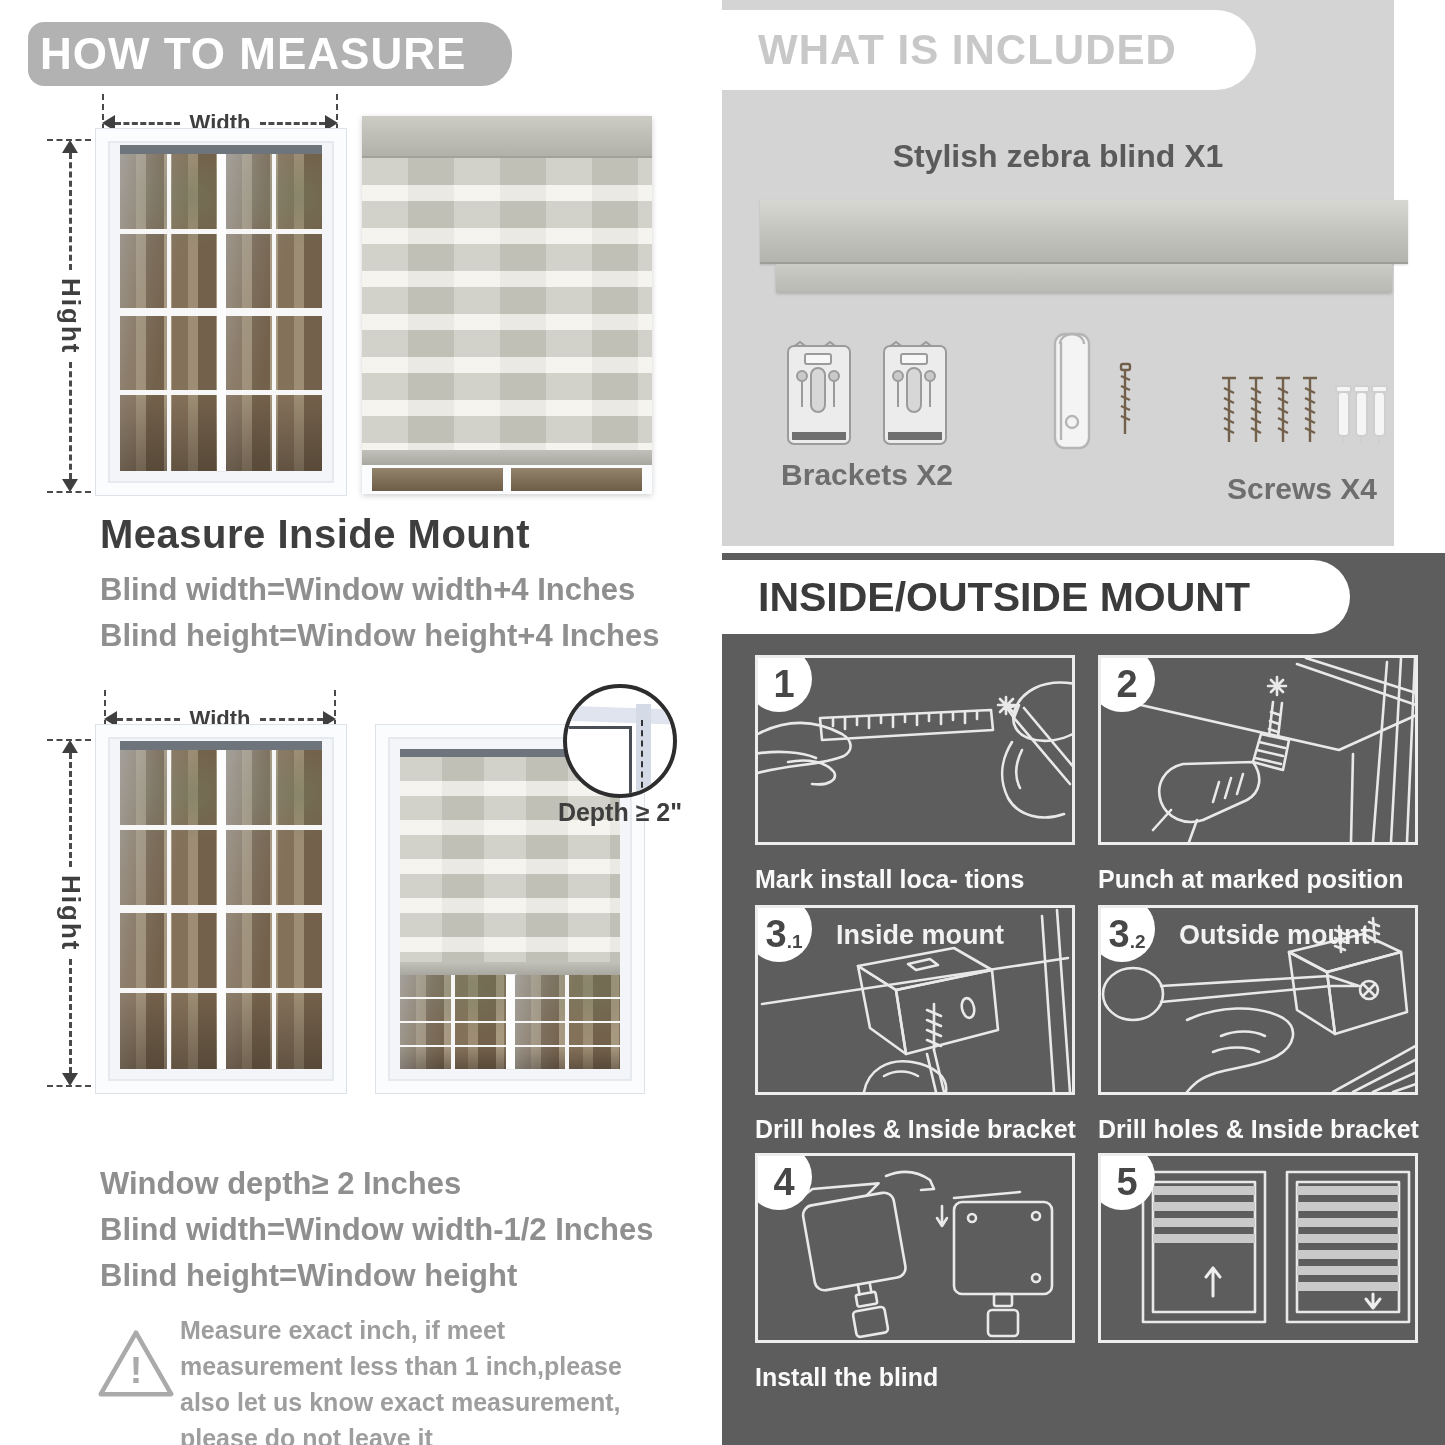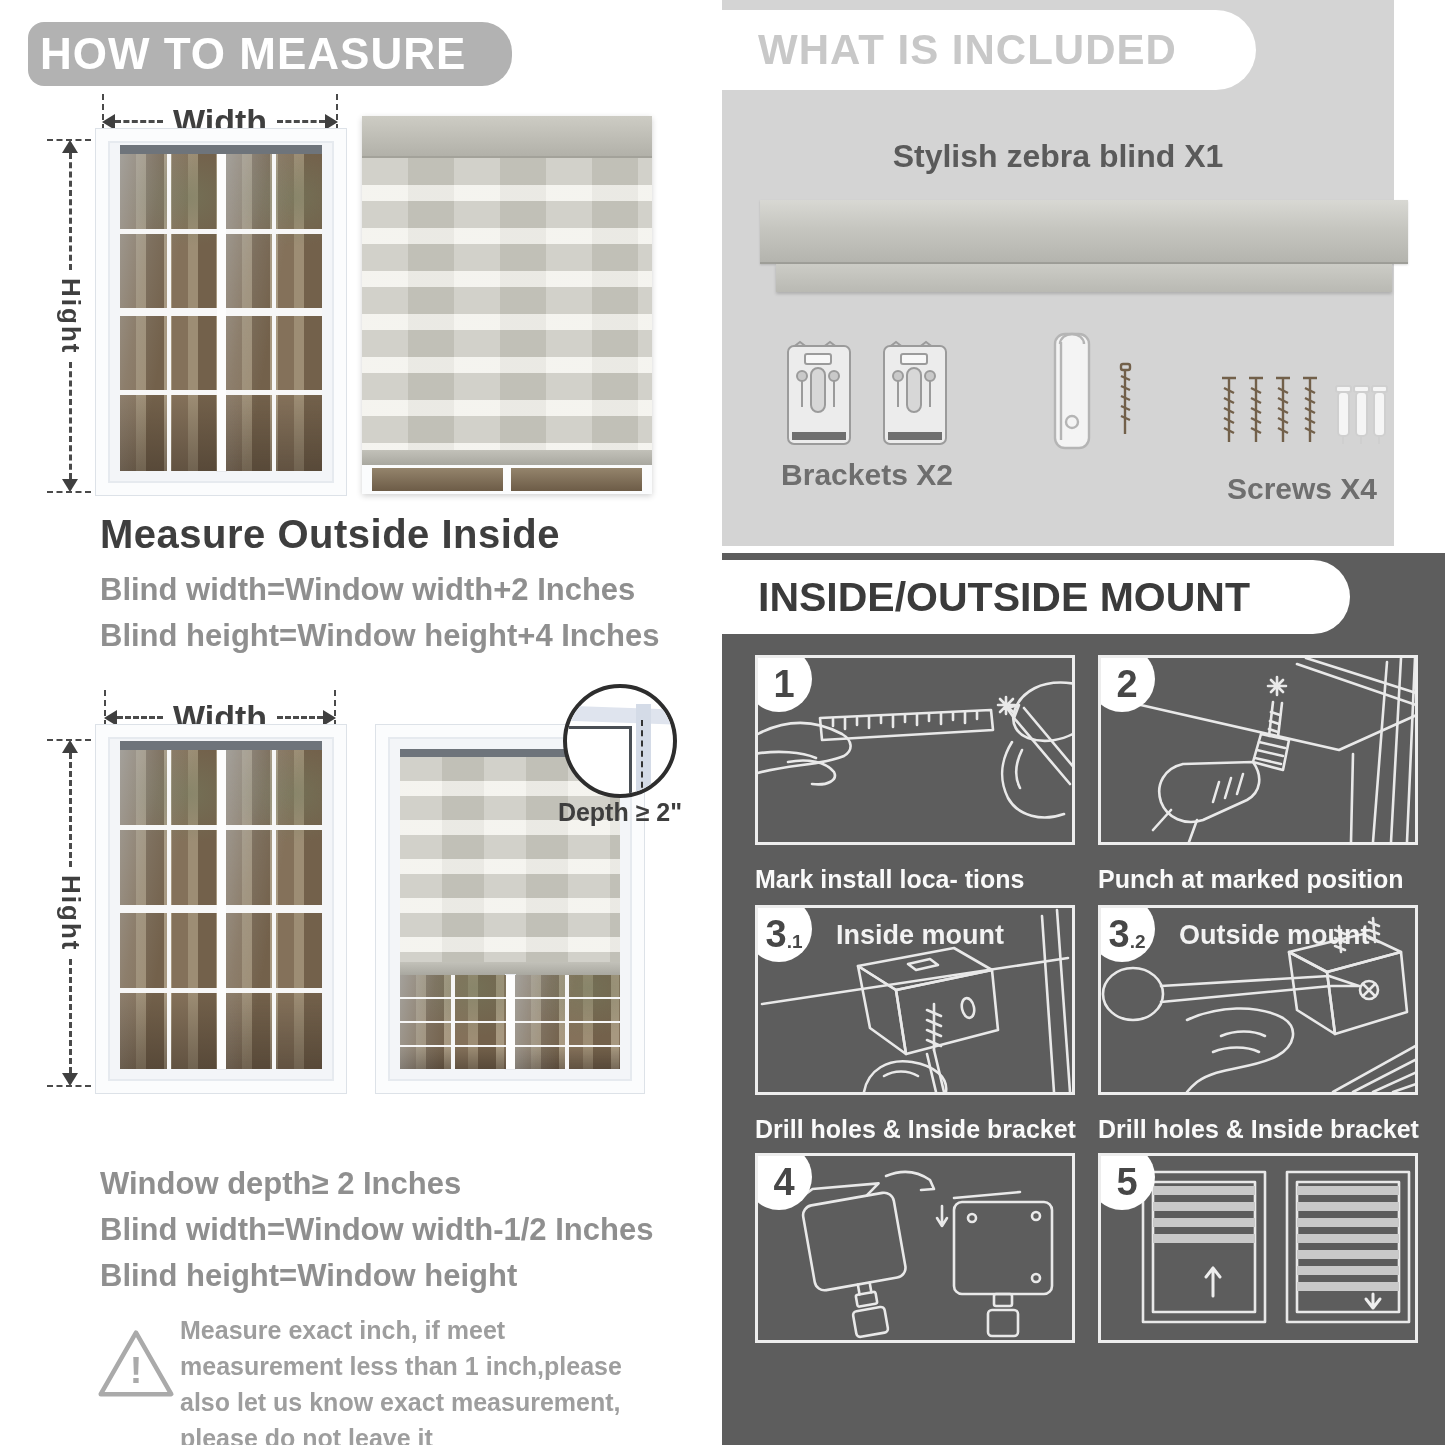--- a/index.html
+++ b/index.html
@@ -4,21 +4,21 @@
 <style>
   html,body{margin:0;padding:0;background:#fff;}
   .canvas{position:relative;width:1445px;height:1445px;background:#ffffff;overflow:hidden;
           font-family:"Liberation Sans",sans-serif;-webkit-font-smoothing:antialiased;}
   
   .htm-header{position:absolute;left:28px;top:22px;width:472px;height:64px;background:#b2b2b2;
               border-radius:16px 30px 30px 16px;color:#fff;font-size:44px;font-weight:bold;
               line-height:64px;padding-left:12px;letter-spacing:1px;}
   
   .warrow{position:absolute;display:flex;align-items:center;color:#3f3f3f;}
-  .warrow .lbl{font-size:34px;font-weight:bold;margin:0 10px;white-space:nowrap;}
+  .warrow .lbl{font-size:22px;font-weight:bold;margin:8px 10px;white-space:nowrap;}
   .dashh{flex:1;height:0;border-top:3px dashed #4a4a4a;}
   .ah-l{width:0;height:0;border-top:8px solid transparent;border-bottom:8px solid transparent;border-right:13px solid #3f3f3f;}
   .ah-r{width:0;height:0;border-top:8px solid transparent;border-bottom:8px solid transparent;border-left:13px solid #3f3f3f;}
   .vtick{position:absolute;top:-8px;height:56px;width:0;border-left:2px dashed #4a4a4a;}
   .vtick.l{left:0;} .vtick.r{right:0;}
   .harrow{position:absolute;display:flex;flex-direction:column;align-items:center;width:30px;}
   .dashv{flex:1;width:0;border-left:3px dashed #4a4a4a;}
   .av-t{width:0;height:0;border-left:8px solid transparent;border-right:8px solid transparent;border-bottom:13px solid #3f3f3f;}
   .av-b{width:0;height:0;border-left:8px solid transparent;border-right:8px solid transparent;border-top:13px solid #3f3f3f;}
   .harrow .lbl{writing-mode:vertical-rl;font-size:26px;font-weight:bold;color:#3f3f3f;letter-spacing:2px;margin:8px 0;}
@@ -133,22 +133,22 @@
   <div class="blind-out" style="left:362px;top:116px;width:290px;height:378px;">
     <div class="cassette"></div>
     <div class="zebra"></div>
     <div class="rail"></div>
     <div class="sliver">
         <div></div>
         <div></div>
       </div>
   </div>
 
-  <div class="h1" style="left:100px;top:512px;">Measure Outside Inside</div>
-  <div class="formula" style="left:100px;top:572px;">Blind width=Window width+2 Inches</div>
+  <div class="h1" style="left:100px;top:512px;">Measure Inside Mount</div>
+  <div class="formula" style="left:100px;top:572px;">Blind width=Window width+4 Inches</div>
   <div class="formula" style="left:100px;top:618px;">Blind height=Window height+4 Inches</div>
 
   <div class="warrow" style="left:104px;top:698px;width:232px;">
     <div class="vtick l"></div>
     <div class="ah-l"></div>
     <div class="dashh"></div>
     <span class="lbl">Width</span>
     <div class="dashh"></div>
     <div class="ah-r"></div>
     <div class="vtick r"></div>
@@ -421,20 +421,21 @@
             <path d="M184,50 l0,20 M184,70 l-5,-8 M184,70 l5,-8"></path>
             <rect x="236" y="138" width="18" height="12" rx="2"></rect>
             <rect x="230" y="154" width="30" height="26" rx="4"></rect>
           </g>
         </svg>
         <div class="badge">
             <span class="bnum">4</span>
             <span class="bsub"></span>
           </div>
       </div>
+      <div class="step-caption">Install the blind</div>
     </div>
 
     <div class="step" style="left:376px;top:600px;">
       <div class="step-box">
         <svg class="art" viewBox="0 0 314 184">
           <g stroke="#e9e9e9" stroke-width="2.6" fill="none" stroke-linejoin="round">
             <rect x="42" y="16" width="122" height="150"></rect>
             <rect x="52" y="26" width="102" height="130"></rect>
             <rect x="186" y="16" width="122" height="150"></rect>
             <rect x="196" y="26" width="102" height="130"></rect>

